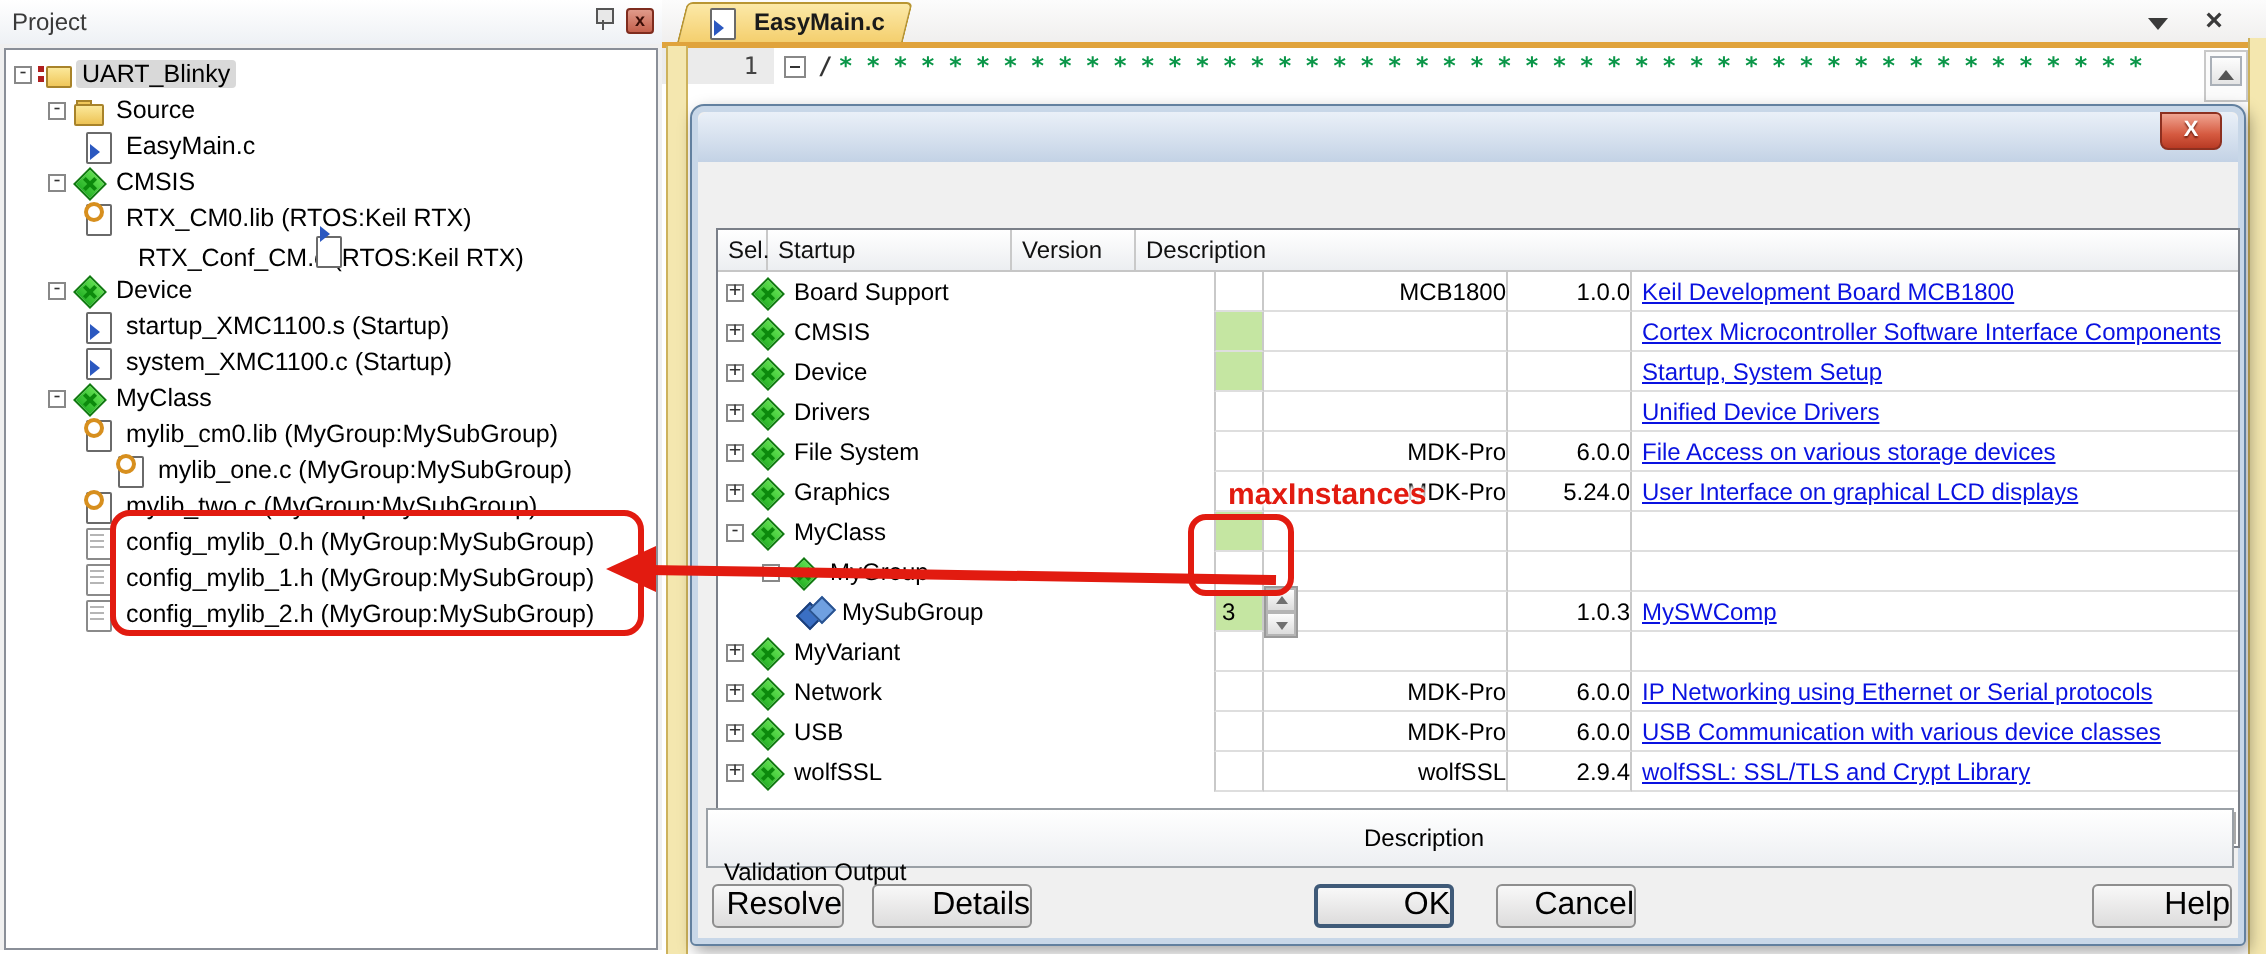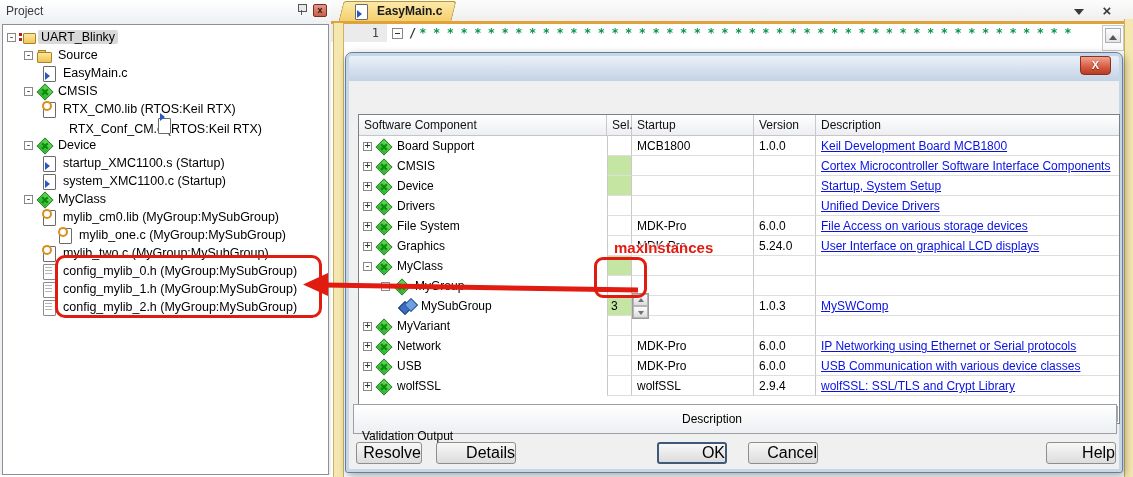--- a/index.html
+++ b/index.html
@@ -118,21 +118,21 @@
   .th:last-child { border-right:none; }
   .w-comp { width:248px; } .w-sel { width:25px; } .w-var { width:122px; }
   .w-ver { width:62px; } .w-desc { flex:1; }
 
   .drow { display:flex; height:20px; }
   .cell { height:20px; overflow:visible; }
   .c-comp { width:248px; display:flex; align-items:center; white-space:nowrap; }
   .c-sel { width:25px; border-left:1px solid #c9c9c9; border-right:1px solid #c9c9c9;
            border-bottom:1px solid #dedede; position:relative; }
   .c-var, .c-ver { border-right:1px solid #c9c9c9; border-bottom:1px solid #dedede;
-                   padding:3px 0 6px 5px; font-size:12px; }
+                   padding:3px 0 6px 5px; font-size:12px;text-align:right; }
   .c-var { width:122px; } .c-ver { width:62px; }
   .c-desc { flex:1; border-bottom:1px solid #dedede; padding:3px 0 16px 5px; font-size:12px; white-space:nowrap; }
   .c-sel.green { background:#c5e6a2; }
   .dlink { color:#0a12e0; text-decoration:underline; cursor:pointer; }
   .spinval { position:absolute; left:3px; top:3px; font-size:12px; }
   .spin { position:absolute; left:24px; top:-3px; width:17px; height:26px; border:1px solid #9a9a9a;
           background:#f0f0f0; display:flex; flex-direction:column; z-index:5; }
   .sb { flex:1; background:linear-gradient(#fdfdfd,#dcdcdc); border:1px solid #b5b5b5; position:relative; }
   .sb.up::after { content:""; position:absolute; left:4px; top:3px; width:0; height:0;
                   border-left:3px solid transparent; border-right:3px solid transparent;
@@ -298,21 +298,20 @@
 <div class="strip-left"></div>
 <div class="strip-right"></div>
 
 <div class="dialog">
   <div class="titlebar">
     <span class="dlg-close">X</span>
   </div>
   <div class="dlg-content">
     <div class="ctable">
       <div class="thead">
-        <div class="th w-comp">Software Component</div>
         <div class="th w-sel">Sel.</div>
         <div class="th w-var">Startup</div>
         <div class="th w-ver">Version</div>
         <div class="th w-desc">Description</div>
       </div>
       <div id="dialog-rows">
           <div class="drow">
     <div class="cell c-comp" style="padding-left: 4px;">
       <span class="expand">+</span>
       <span class="ico ico-diamond"></span>

